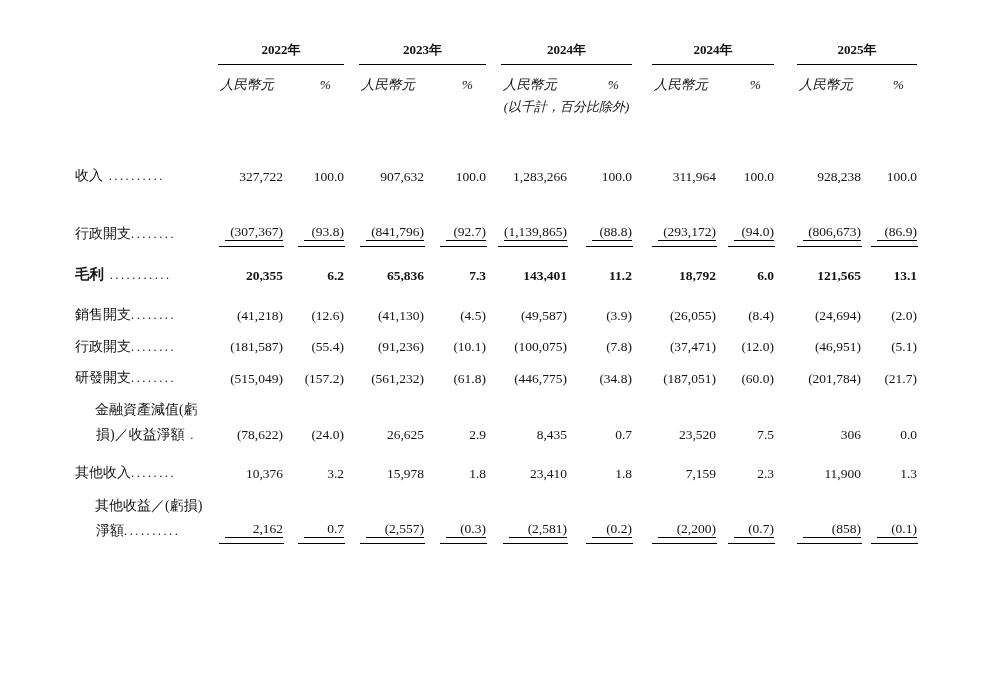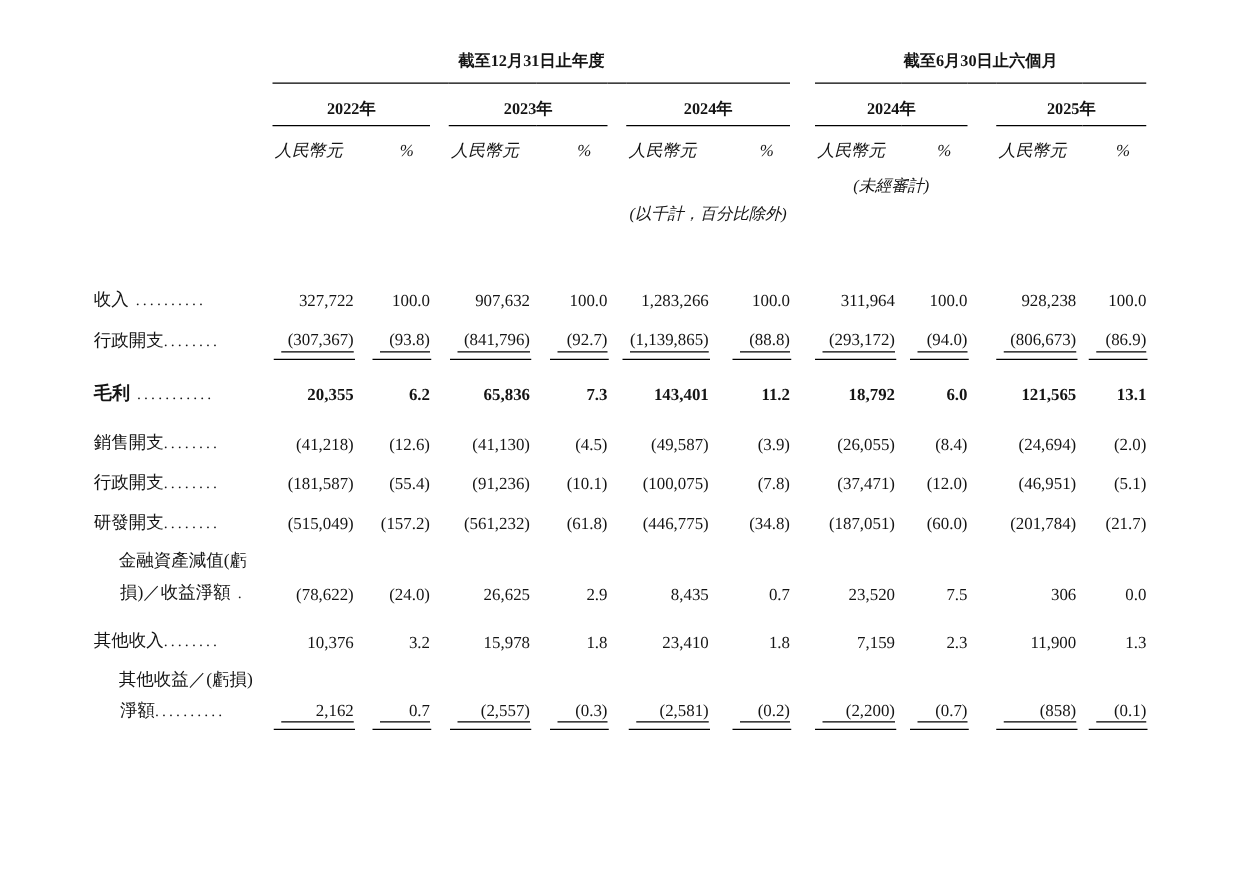--- a/index.html
+++ b/index.html
@@ -50,21 +50,21 @@
   td.rmb { text-align: right; padding-right: 5px; }
   td.pct { text-align: right; padding-right: 0; }
   td.gap {}
 
   .val { display: inline-block; text-align: right; position: relative; }
   tr.bold-row .val, tr.bold-row .b { font-weight: bold; }
   tr.bold-row td { padding-top: 17px; padding-bottom: 17px; }
   tr.gap-above td { padding-top: 15px; }
 
   
-  .u { border-bottom: 1px solid #000; padding-bottom: 1px; min-width: 40px; }
+  .u { border-bottom: 1px solid #000; padding-bottom: 1px; min-width: 40px; margin-top: 24px; }
   td.rmb .u { min-width: 58px; }
   .u::after {
     content: ""; position: absolute; left: -6px; right: -1px; bottom: -7px;
     border-bottom: 1px solid #000;
   }
 </style>
 </head>
 <body>
 
 <div class="page">
@@ -82,26 +82,20 @@
       <col style="width:20px">
         <col style="width:69px">
         <col style="width:53px">
       <col style="width:23px">
         <col style="width:69px">
         <col style="width:51px">
     </colgroup>
     <thead>
       <tr>
         <td></td>
-        <th class="grp" colspan="8">截至12月31日止年度</th>
-        <td class="gap"></td>
-        <th class="grp" colspan="5">截至6月30日止六個月</th>
-      </tr>
-      <tr>
-        <td></td>
         <th class="yr" colspan="2">2022年</th>
         <td class="gap"></td>
         <th class="yr" colspan="2">2023年</th>
         <td class="gap"></td>
         <th class="yr" colspan="2">2024年</th>
         <td class="gap"></td>
         <th class="yr" colspan="2">2024年</th>
         <td class="gap"></td>
         <th class="yr" colspan="2">2025年</th>
       </tr>
@@ -114,25 +108,20 @@
         <td class="pcth">%</td>
         <td class="gap"></td>
         <td class="cur">人民幣元</td>
         <td class="pcth">%</td>
         <td class="gap"></td>
         <td class="cur">人民幣元</td>
         <td class="pcth">%</td>
         <td class="gap"></td>
         <td class="cur">人民幣元</td>
         <td class="pcth">%</td>
-      </tr>
-      <tr>
-        <td colspan="10"></td>
-        <td class="noteU" colspan="2">(未經審計)</td>
-        <td colspan="3"></td>
       </tr>
       <tr>
         <td colspan="7"></td>
         <td class="noteC" colspan="2">(以千計，百分比除外)</td>
         <td colspan="6"></td>
       </tr>
       <tr class="spacer">
           <td colspan="15"></td>
         </tr>
     </thead>

